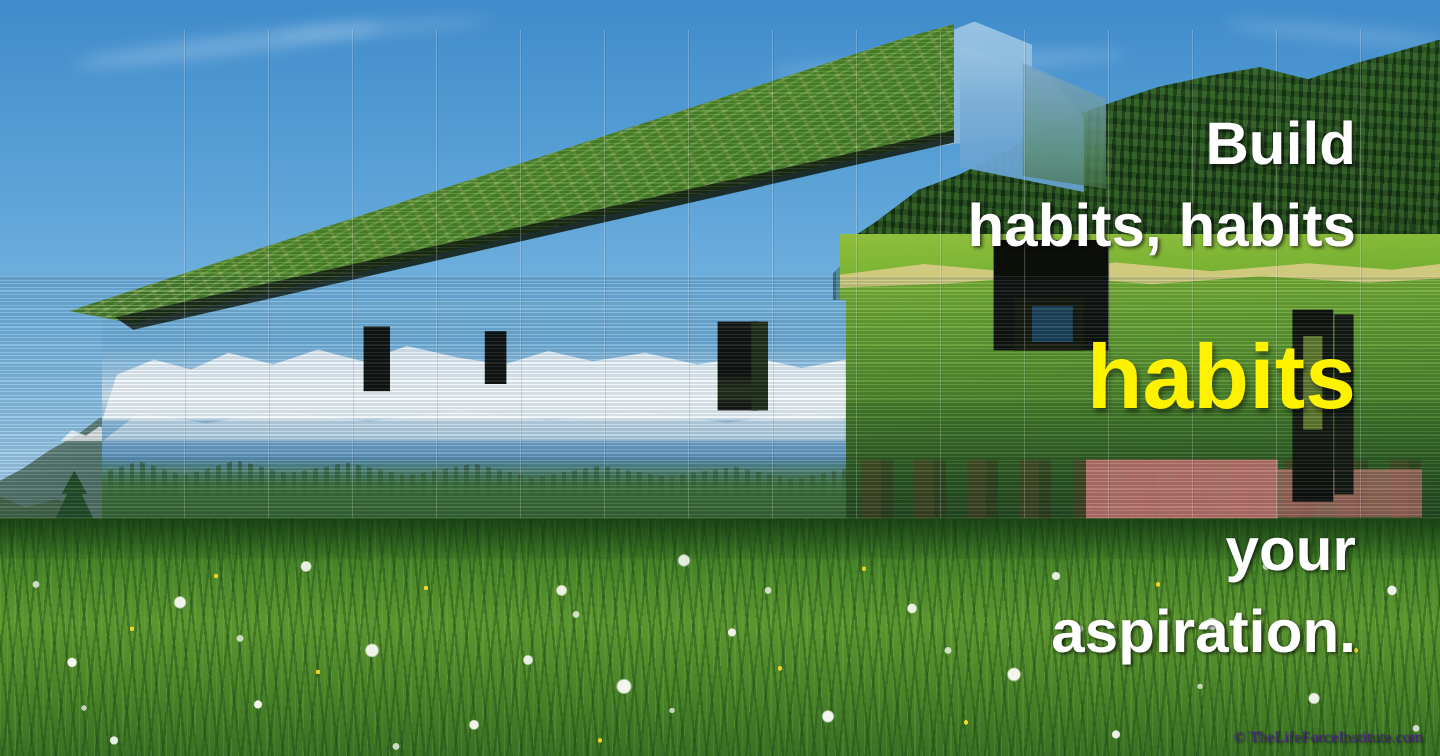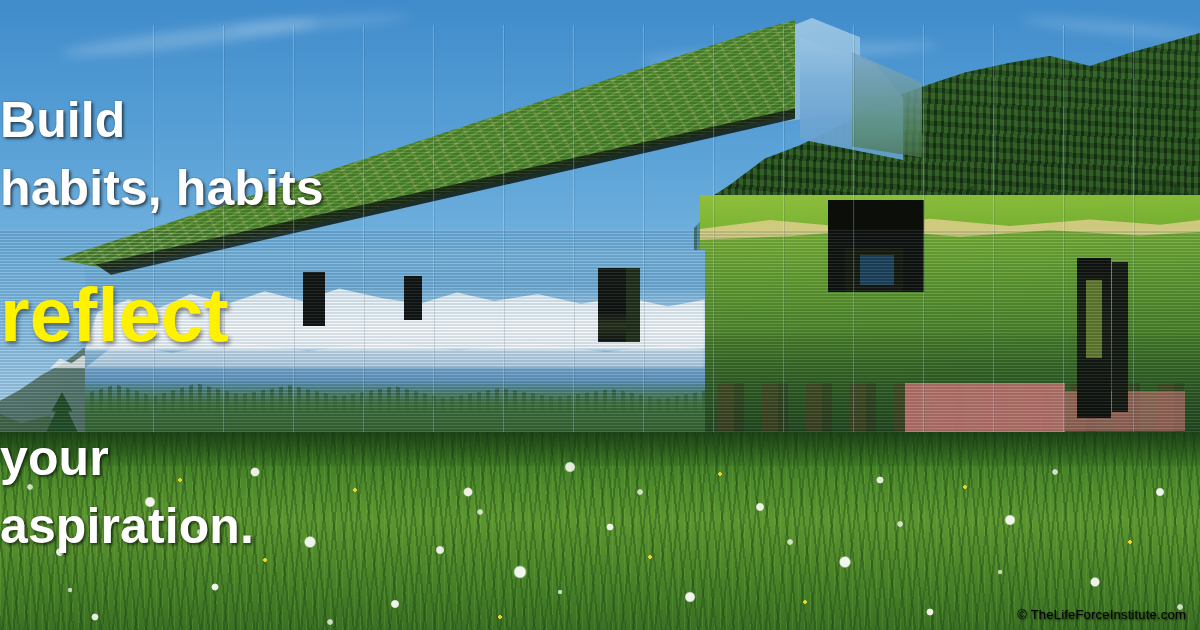--- a/index.html
+++ b/index.html
@@ -308,21 +308,21 @@
       radial-gradient(circle 5px at 1055px 40px, rgba(250,250,246,.9) 0 48%, rgba(250,250,246,0) 64%),
       radial-gradient(circle 5px at 1180px 175px, rgba(250,250,246,.9) 0 48%, rgba(250,250,246,0) 64%),
       radial-gradient(circle 4px at 70px 158px, rgba(250,250,246,.85) 0 48%, rgba(250,250,246,0) 64%),
       radial-gradient(circle 4px at 560px 160px, rgba(250,250,246,.85) 0 48%, rgba(250,250,246,0) 64%),
       radial-gradient(circle 4px at 1000px 140px, rgba(250,250,246,.85) 0 48%, rgba(250,250,246,0) 64%);
   }
 
   
   .quote{
     position:absolute;left:0;top:86px;width:1130px;
-    text-align:left;
+    text-align:right;
     line-height:68px;
     pointer-events:none;
   }
   .qline{
     display:block;
     font-size:50px;
     font-weight:bold;
     color:#ffffff;
     letter-spacing:.1px;
     text-shadow:2px 2px 3px rgba(0,0,0,.55), 0 0 2px rgba(0,0,0,.3);
@@ -331,23 +331,24 @@
   .qline.spacer-after{margin-top:64px;}
   .qline.hl{
     font-size:76px;
     line-height:90px;
     color:#fff200;
     text-shadow:2px 3px 4px rgba(0,0,0,.45);
   }
 
   .credit{
     position:absolute;right:14px;bottom:8px;
-    font-size:13px;color:#000000;
+    font-size:13px;color:#4c1d95;
     text-shadow:1px 1px 2px rgba(0,0,0,.7);
     letter-spacing:.2px;
+    font-family:Liberation Serif, serif;
   }
 </style>
 </head>
 <body>
 
 <div class="stage">
 
   <div class="sky"></div>
   <div class="cloud-wisp w1"></div>
   <div class="cloud-wisp w2"></div>
@@ -412,20 +413,20 @@
   <div class="meadow">
     <div class="grass-blades"></div>
     <div class="grass-dark-top"></div>
     <div class="flowers"></div>
     <div class="flowers2"></div>
   </div>
 
   <div class="quote">
     <span class="qline">Build</span>
     <span class="qline">habits, habits</span>
-    <span class="qline hl spacer-before">reflect</span>
+    <span class="qline hl spacer-before">habits</span>
     <span class="qline spacer-after">your</span>
     <span class="qline">aspiration.</span>
   </div>
 
   <div class="credit">© TheLifeForceInstitute.com</div>
 
 </div>
 
 </body></html>

